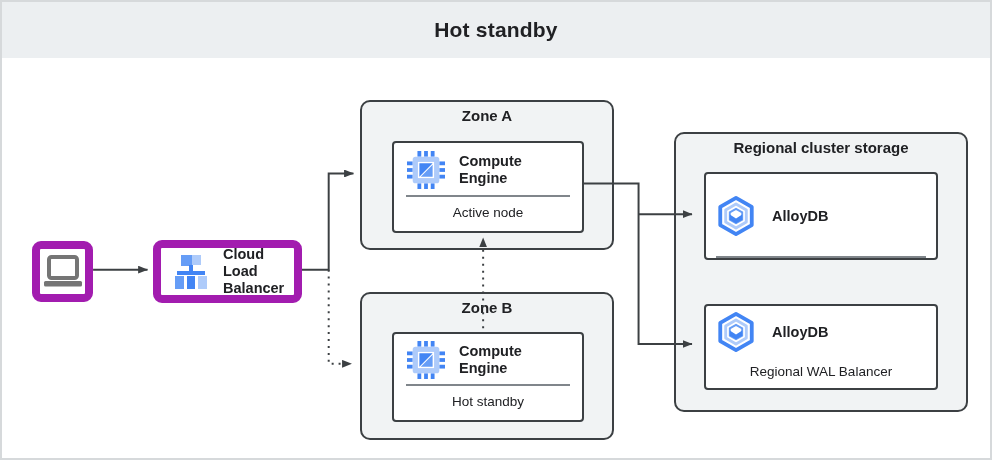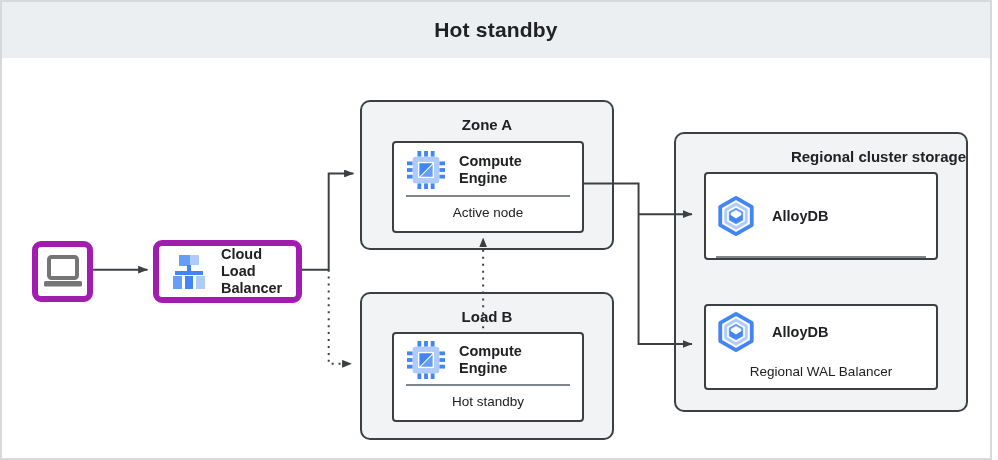--- a/index.html
+++ b/index.html
@@ -11,35 +11,35 @@
   .header-band {
     position:absolute; left:0; right:0; top:0; height:56px;
     background:#eceff1; display:flex; align-items:center; justify-content:center;
   }
   .header-title { font-size:21px; font-weight:700; color:#202124; letter-spacing:0.2px; }
 
   .zone {
     position:absolute; background:#f1f3f4; border:2px solid #3c4043;
     border-radius:10px; box-sizing:border-box;
   }
-  .zone-title { text-align:center; font-size:15px; font-weight:700; padding-top:14px; }
+  .zone-title { text-align:center; font-size:15px; font-weight:700; padding-top:5px; }
 
   .card {
     position:absolute; background:#ffffff; border:2px solid #3c4043;
     border-radius:4px; box-sizing:border-box; display:flex; flex-direction:column;
   }
   .card-top { flex:1; display:flex; align-items:center; padding:4px 10px 2px 13px; gap:14px; }
   .card-name { font-size:14.5px; font-weight:700; line-height:17px; color:#202124; }
   .card-name.wrap { width:80px; }
   .divider { height:2px; background:#80868b; margin:0 12px; }
   .divider.db { margin:0 10px; }
   .card-bottom { text-align:center; font-size:13.5px; color:#202124; padding:8px 16px 11px; }
 
   .node-box {
-    position:absolute; background:#ffffff; border:6px solid #a21caf;
+    position:absolute; background:#ffffff; border:8px solid #a21caf;
     border-radius:9px; box-sizing:border-box; display:flex; align-items:center;
   }
   .laptop-box { justify-content:center; }
   .lb-box { padding-left:10px; gap:12px; }
   .lb-label { font-size:14.5px; font-weight:700; line-height:17px; width:70px; }
 
   .wires { position:absolute; left:0; top:0; width:100%; height:100%; pointer-events:none; }
 </style>
 </head>
 <body>
@@ -48,25 +48,25 @@
 
   <div class="header-band">
     <div class="header-title">Hot standby</div>
   </div>
 
   <div class="zone" style="left:358px; top:98px; width:254px; height:150px;">
     <div class="zone-title">Zone A</div>
   </div>
 
   <div class="zone" style="left:358px; top:290px; width:254px; height:148px;">
-    <div class="zone-title">Load B</div>
+    <div class="zone-title">Zone B</div>
   </div>
 
   <div class="zone" style="left:672px; top:130px; width:294px; height:280px;">
-    <div class="zone-title" style="text-align:right;">Regional cluster storage</div>
+    <div class="zone-title" style="">Regional cluster storage</div>
   </div>
 
   <svg class="wires" viewBox="0 0 998 460" preserveAspectRatio="none">
     <defs>
       <marker id="ah" viewBox="0 0 10 8" markerWidth="10" markerHeight="8" refX="9.5" refY="4" orient="auto" markerUnits="userSpaceOnUse">
         <polygon points="0,0 10,4 0,8" fill="#3c4043"></polygon>
       </marker>
     </defs>
     <path d="M92 270 H147" fill="none" stroke="#3c4043" stroke-width="2" marker-end="url(#ah)"></path>
     <path d="M302 270 H330 V173 H355" fill="none" stroke="#3c4043" stroke-width="2" marker-end="url(#ah)"></path>

